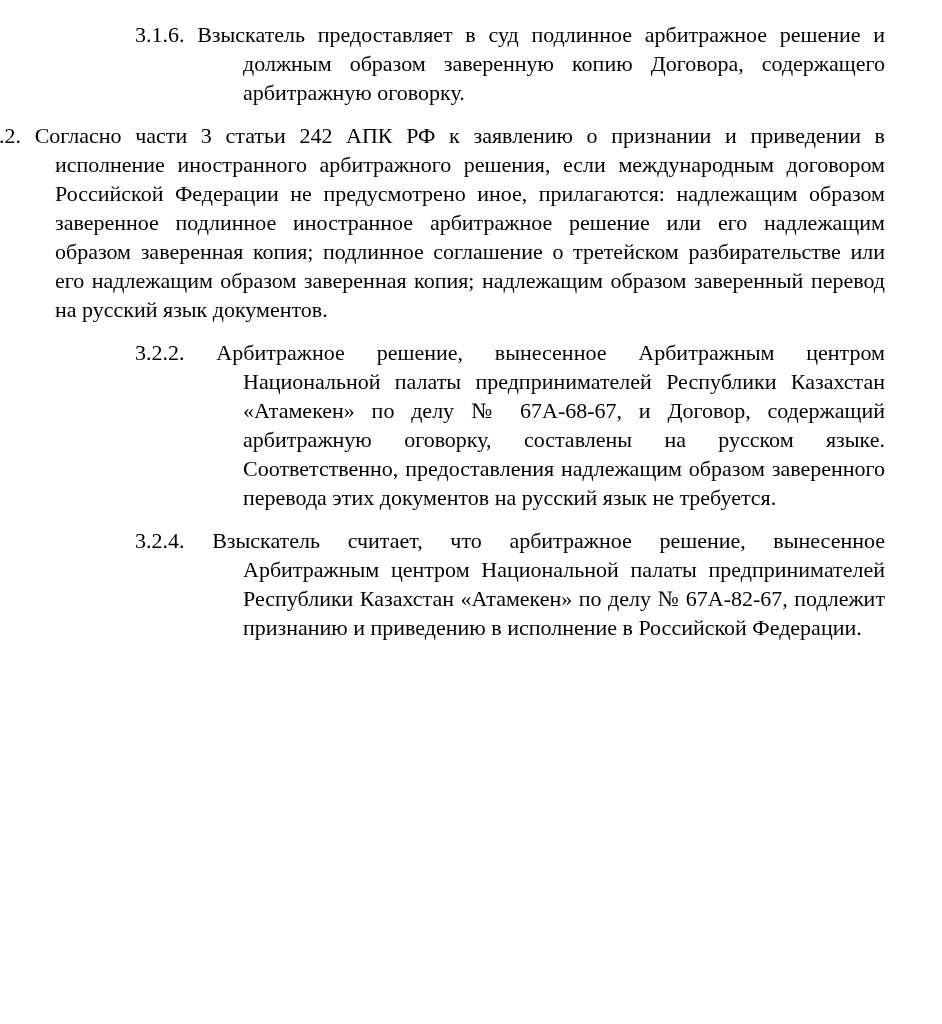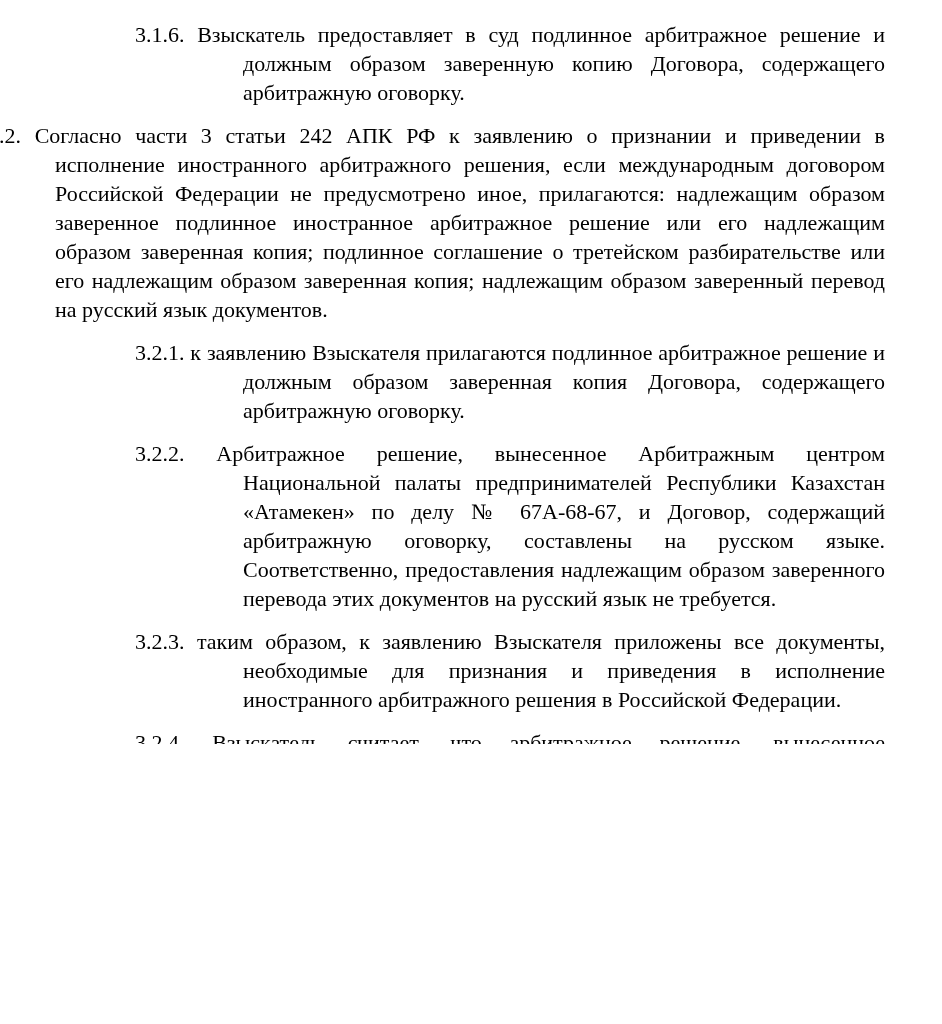--- a/index.html
+++ b/index.html
@@ -47,33 +47,25 @@
   <div class="para p-l3">
     <span class="num">3.1.6.</span>
     <span class="txt">Взыскатель предоставляет в суд подлинное арбитражное решение и должным образом заверенную копию Договора, содержащего арбитражную оговорку.</span>
   </div>
 
   <div class="para p-l2">
     <span class="num">3.2.</span>
     <span class="txt">Согласно части 3 статьи 242 АПК РФ к заявлению о признании и приведении в исполнение иностранного арбитражного решения, если международным договором Российской Федерации не предусмотрено иное, прилагаются: надлежащим образом заверенное подлинное иностранное арбитражное решение или его надлежащим образом заверенная копия; подлинное соглашение о третейском разбирательстве или его надлежащим образом заверенная копия; надлежащим образом заверенный перевод на русский язык документов.</span>
   </div>
 
-  <div class="para p-l3">
-    <span class="num">3.2.1.</span>
-    <span class="txt">к заявлению Взыскателя прилагаются подлинное арбитражное решение и должным образом заверенная копия Договора, содержащего арбитражную оговорку.</span>
-  </div>
 
   <div class="para p-l3">
     <span class="num">3.2.2.</span>
     <span class="txt">Арбитражное решение, вынесенное Арбитражным центром Национальной палаты предпринимателей Республики Казахстан «Атамекен» по делу № 67А-68-67, и Договор, содержащий арбитражную оговорку, составлены на русском языке. Соответственно, предоставления надлежащим образом заверенного перевода этих документов на русский язык не требуется.</span>
   </div>
 
-  <div class="para p-l3">
-    <span class="num">3.2.3.</span>
-    <span class="txt">таким образом, к заявлению Взыскателя приложены все документы, необходимые для признания и приведения в исполнение иностранного арбитражного решения в Российской Федерации.</span>
-  </div>
 
   <div class="para p-l3">
     <span class="num">3.2.4.</span>
     <span class="txt">Взыскатель считает, что арбитражное решение, вынесенное Арбитражным центром Национальной палаты предпринимателей Республики Казахстан «Атамекен» по делу № 67А-82-67, подлежит признанию и приведению в исполнение в Российской Федерации.</span>
   </div>
 
 </div>
 
 </body></html>

